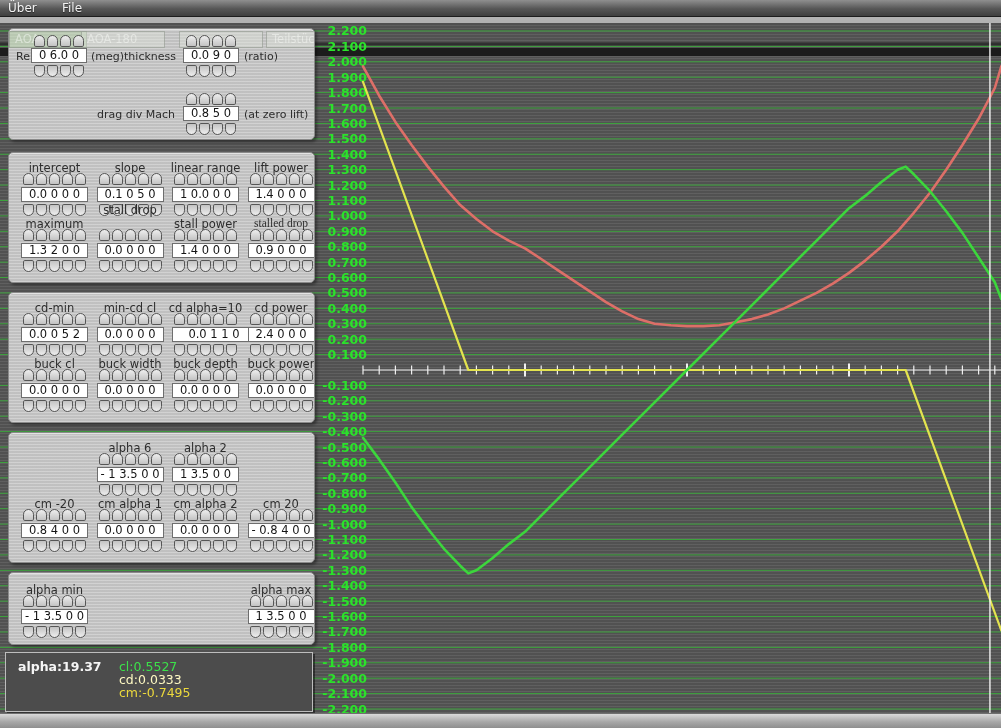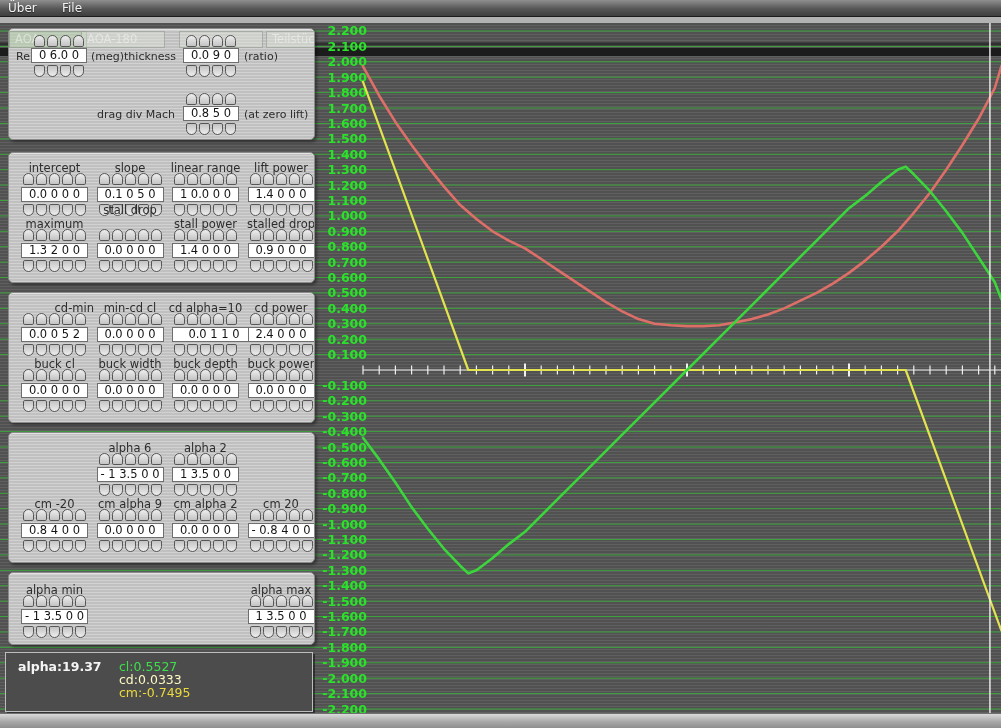--- a/index.html
+++ b/index.html
@@ -383,39 +383,39 @@
       <span class="arr up"></span>
     </div>
     <div class="fw-value" style="left: 163px; top: 90px; width: 67px;">1.4 0 0 0</div>
     <div class="arrows" style="left: 165px; top: 107px;">
       <span class="arr down"></span>
       <span class="arr down"></span>
       <span class="arr down"></span>
       <span class="arr down"></span>
       <span class="arr down"></span>
     </div>
-    <div class="fw-label" style="left: 232.5px; top: 64px; width: 79px;">stalled drop</div>
+    <div class="fw-label" style="left: 232.5px; top: 64px; width: 79px; font-family: Liberation Serif, serif;">stalled drop</div>
     <div class="arrows" style="left: 240.5px; top: 76px;">
       <span class="arr up"></span>
       <span class="arr up"></span>
       <span class="arr up"></span>
       <span class="arr up"></span>
       <span class="arr up"></span>
     </div>
     <div class="fw-value" style="left: 238.5px; top: 90px; width: 67px;">0.9 0 0 0</div>
     <div class="arrows" style="left: 240.5px; top: 107px;">
       <span class="arr down"></span>
       <span class="arr down"></span>
       <span class="arr down"></span>
       <span class="arr down"></span>
       <span class="arr down"></span>
     </div>
   </div>
 <div class="panel" id="panel-1" style="top:292px;height:131px">
-    <div class="fw-label" style="left: 6px; top: 8px; width: 79px; text-align: right;">cd-min</div>
+    <div class="fw-label" style="left: 6px; top: 8px; width: 79px;">cd-min</div>
     <div class="arrows" style="left: 14px; top: 20px;">
       <span class="arr up"></span>
       <span class="arr up"></span>
       <span class="arr up"></span>
       <span class="arr up"></span>
       <span class="arr up"></span>
     </div>
     <div class="fw-value" style="left: 12px; top: 34px; width: 67px;">0.0 0 5 2</div>
     <div class="arrows" style="left: 14px; top: 51px;">
       <span class="arr down"></span>
@@ -579,21 +579,21 @@
       <span class="arr up"></span>
     </div>
     <div class="fw-value" style="left: 12px; top: 90px; width: 67px;">0.8 4 0 0</div>
     <div class="arrows" style="left: 14px; top: 107px;">
       <span class="arr down"></span>
       <span class="arr down"></span>
       <span class="arr down"></span>
       <span class="arr down"></span>
       <span class="arr down"></span>
     </div>
-    <div class="fw-label" style="left: 81.5px; top: 64px; width: 79px;">cm alpha 9</div>
+    <div class="fw-label" style="left: 81.5px; top: 64px; width: 79px;">cm alpha 1</div>
     <div class="arrows" style="left: 89.5px; top: 76px;">
       <span class="arr up"></span>
       <span class="arr up"></span>
       <span class="arr up"></span>
       <span class="arr up"></span>
       <span class="arr up"></span>
     </div>
     <div class="fw-value" style="left: 87.5px; top: 90px; width: 67px;">0.0 0 0 0</div>
     <div class="arrows" style="left: 89.5px; top: 107px;">
       <span class="arr down"></span>

